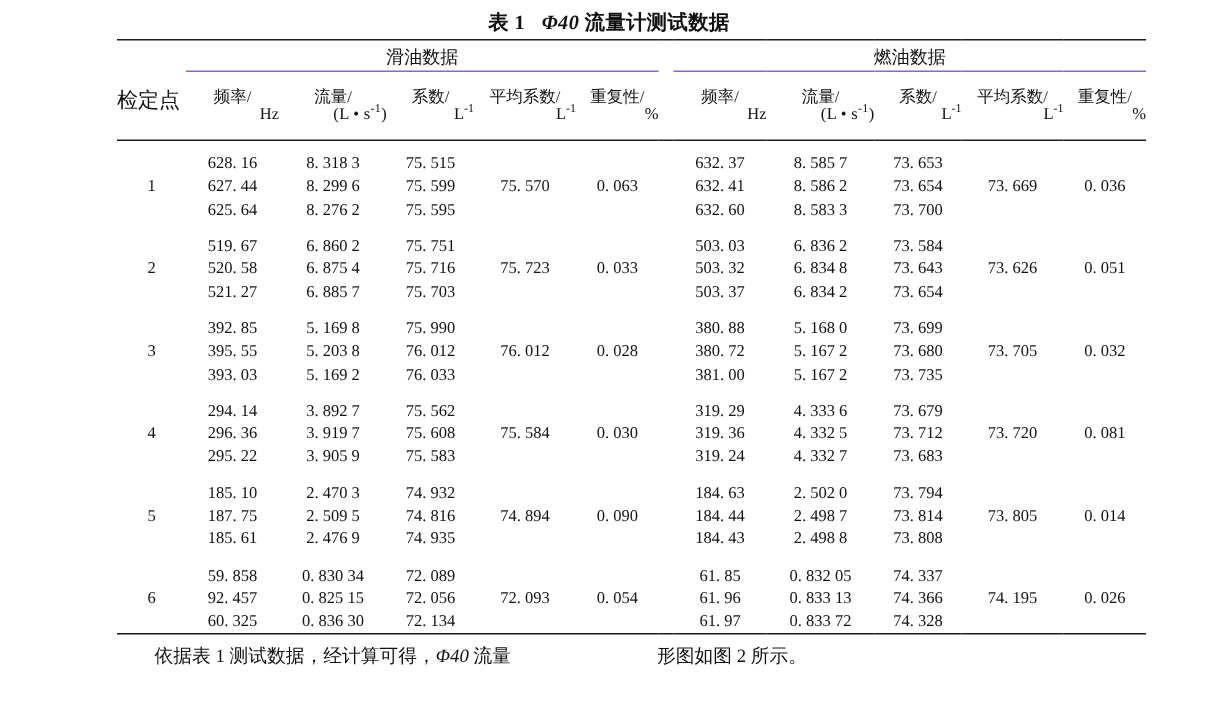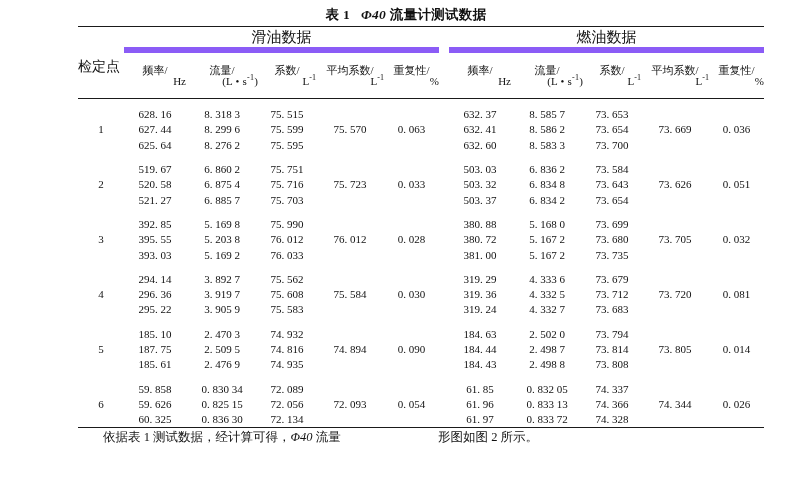--- a/index.html
+++ b/index.html
@@ -60,24 +60,24 @@
     text-align: center;
     line-height: 1.0;
   }
 
   .rule-top td { border-top: 1.6px solid #1a1a1a; height: 2px; }
   .rule-head td { border-bottom: 1.3px solid #1a1a1a; height: 2px; }
   .rule-bottom td { border-top: 1.3px solid #1a1a1a; height: 2px; }
 
   
   .grp-label {
-    font-size: 15px;
+    font-size: 12px;
     height: 17px;
     padding-bottom: 1px !important;
-    border-bottom: 6px solid #8b5cf6;
+    border-bottom: 1px solid #8b5cf6;
   }
   .grp-gap { border-bottom: none !important; }
 
   
   .colhead {
     height: 40px;
     font-size: 11px;
     padding-top: 3px !important;
     line-height: 1.28;
   }
@@ -390,25 +390,25 @@
             <td class="num ptnum" rowspan="3">6</td>
             <td class="num">59. 858</td>
             <td class="num">0. 830 34</td>
             <td class="num">72. 089</td>
             <td class="num" rowspan="3">72. 093</td>
             <td class="num" rowspan="3">0. 054</td>
             <td class="num" rowspan="3"></td>
             <td class="num">61. 85</td>
             <td class="num">0. 832 05</td>
             <td class="num">74. 337</td>
-            <td class="num" rowspan="3">74. 344</td>
+            <td class="num" rowspan="3">74. 195</td>
             <td class="num" rowspan="3">0. 026</td>
           </tr>
           <tr>
-            <td class="num">59. 626</td>
+            <td class="num">92. 457</td>
             <td class="num">0. 825 15</td>
             <td class="num">72. 056</td>
             <td class="num">61. 96</td>
             <td class="num">0. 833 13</td>
             <td class="num">74. 366</td>
           </tr>
           <tr>
             <td class="num">60. 325</td>
             <td class="num">0. 836 30</td>
             <td class="num">72. 134</td>

